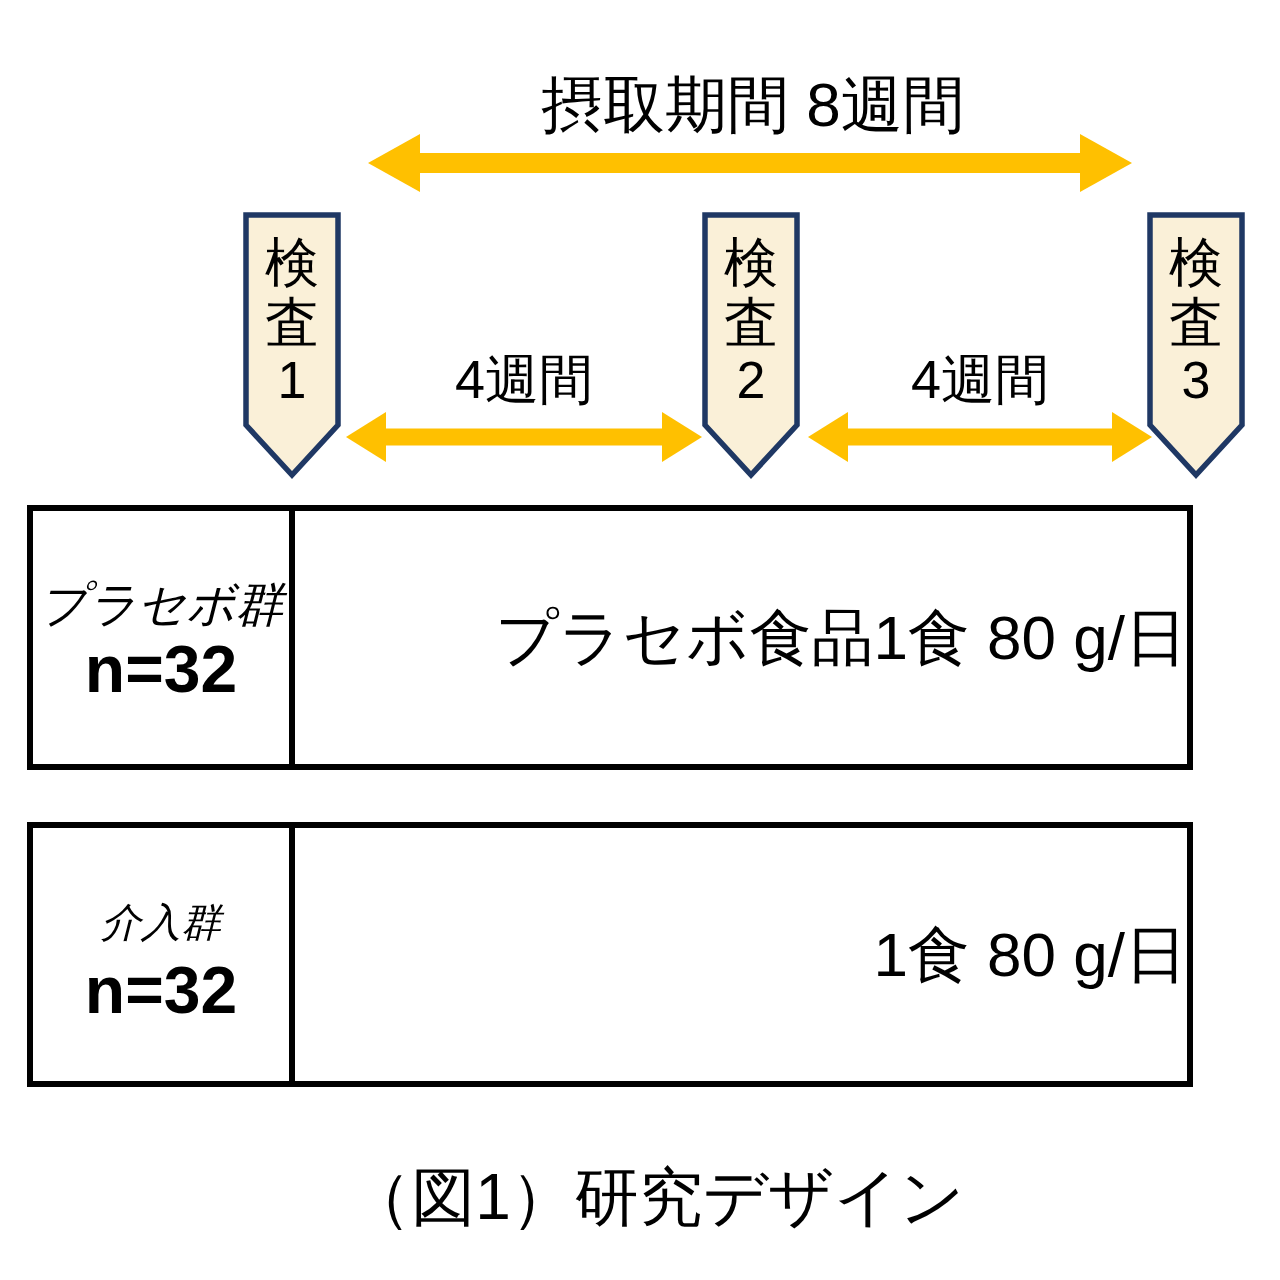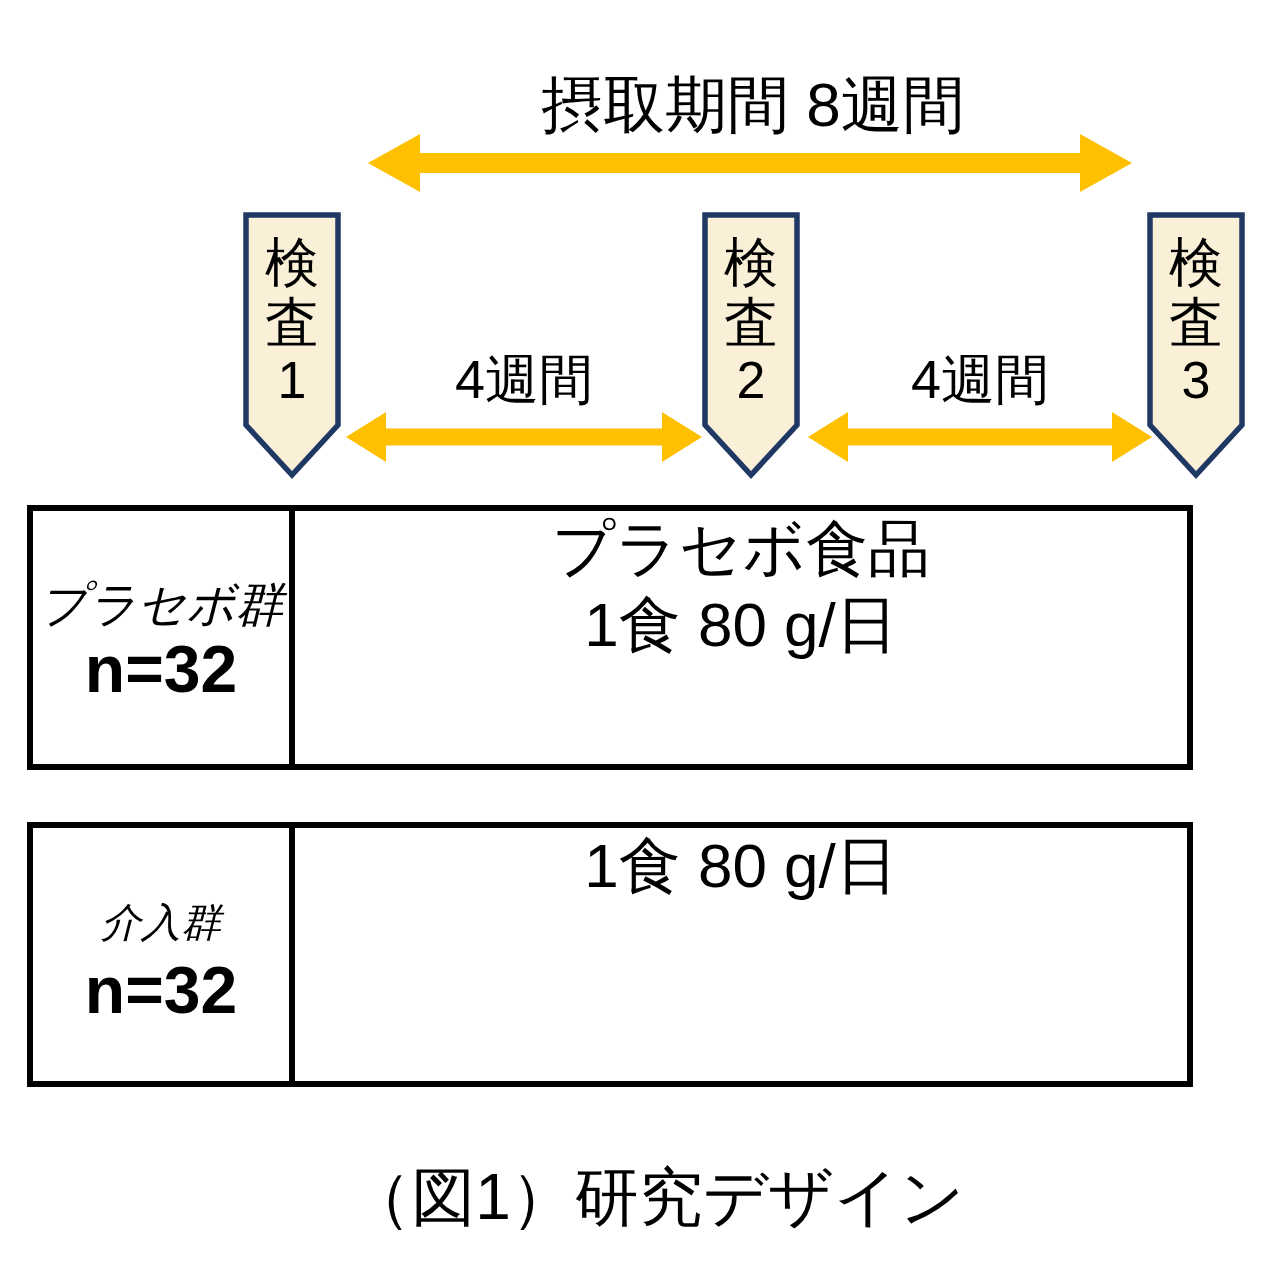--- a/index.html
+++ b/index.html
@@ -141,23 +141,22 @@
     flex-direction: column;
     align-items: center;
     justify-content: center;
   }
   .group-name { font-size: 48px; line-height: 62px; white-space: nowrap; font-style: italic; }
   .group-box-2 .group-name { font-size: 40px; line-height: 70px; }
   .group-n { font-size: 66px; line-height: 66px; font-weight: 700; white-space: nowrap; }
   .group-desc {
     flex: 1;
     display: flex;
-    flex-direction: column;
     align-items: center;
-    justify-content: flex-start;
+    justify-content: flex-end;
     text-align: center;
   }
   .desc-line { font-size: 62px; line-height: 76px; white-space: nowrap; }
 
   
   .figure-caption {
     position: absolute;
     left: 16px; top: 1160px; width: 1280px;
     text-align: center;
     font-size: 64px;

